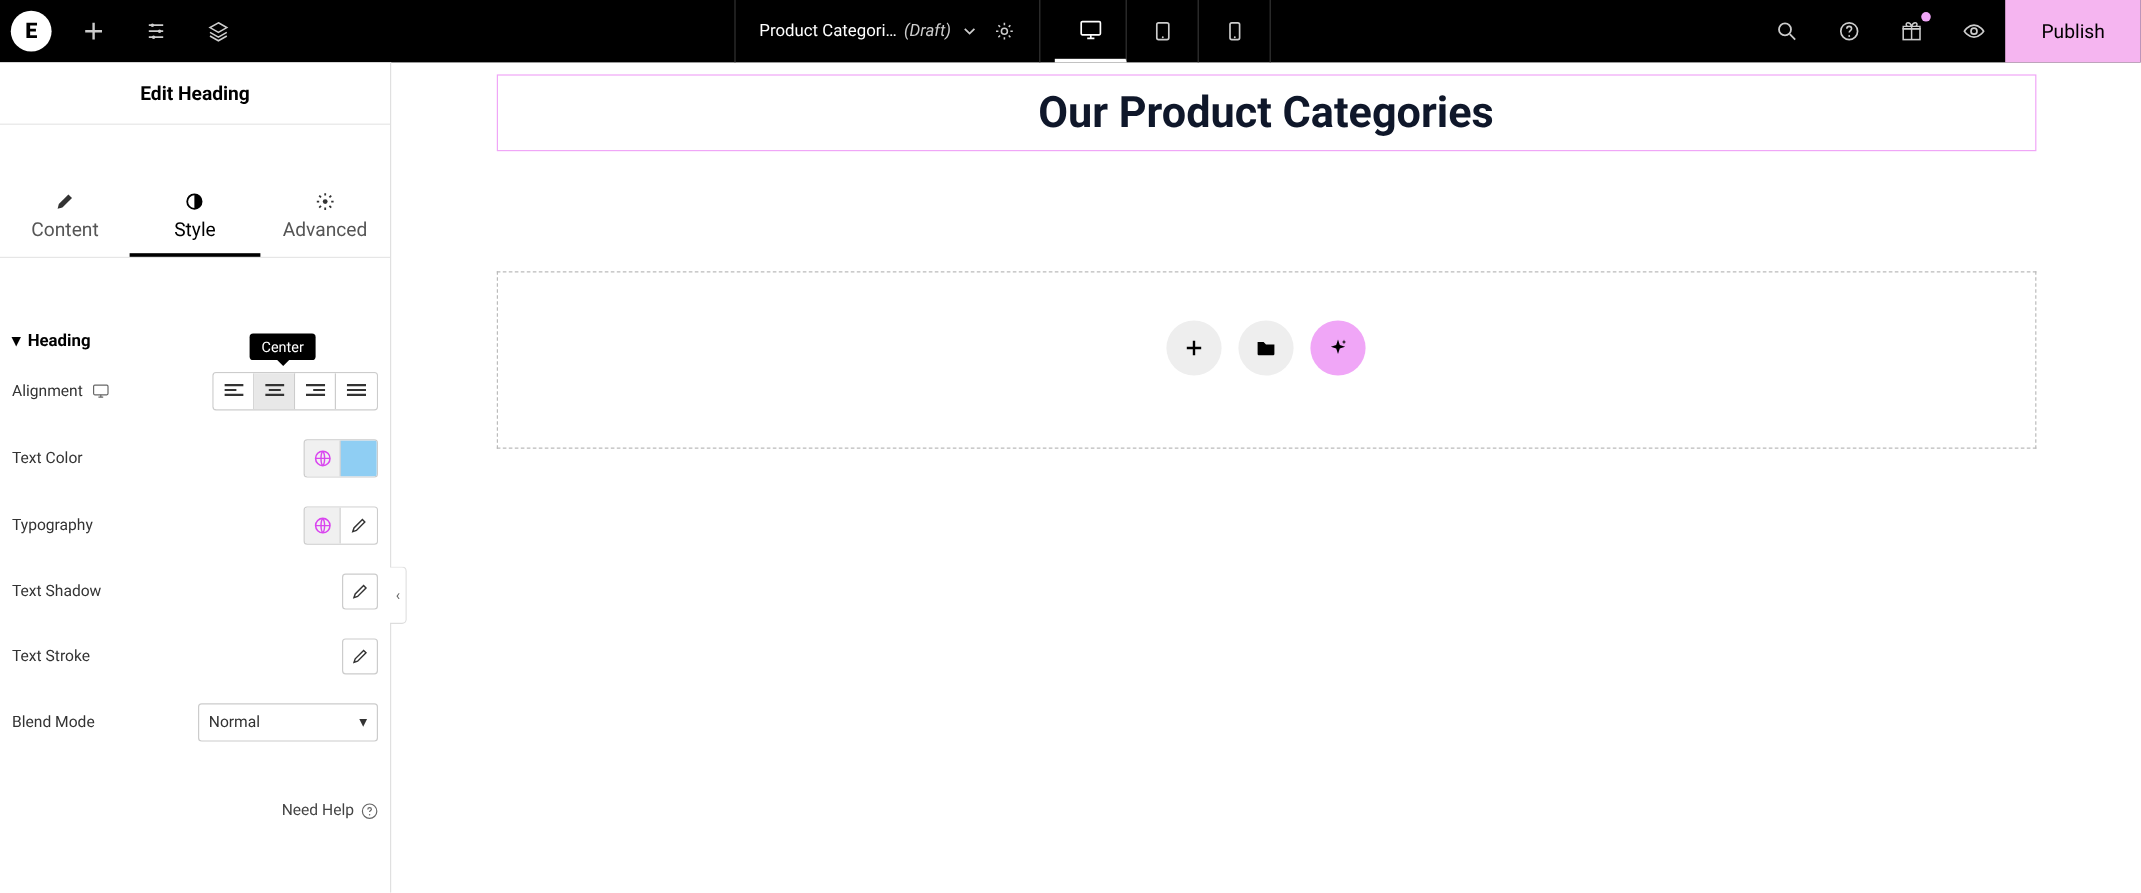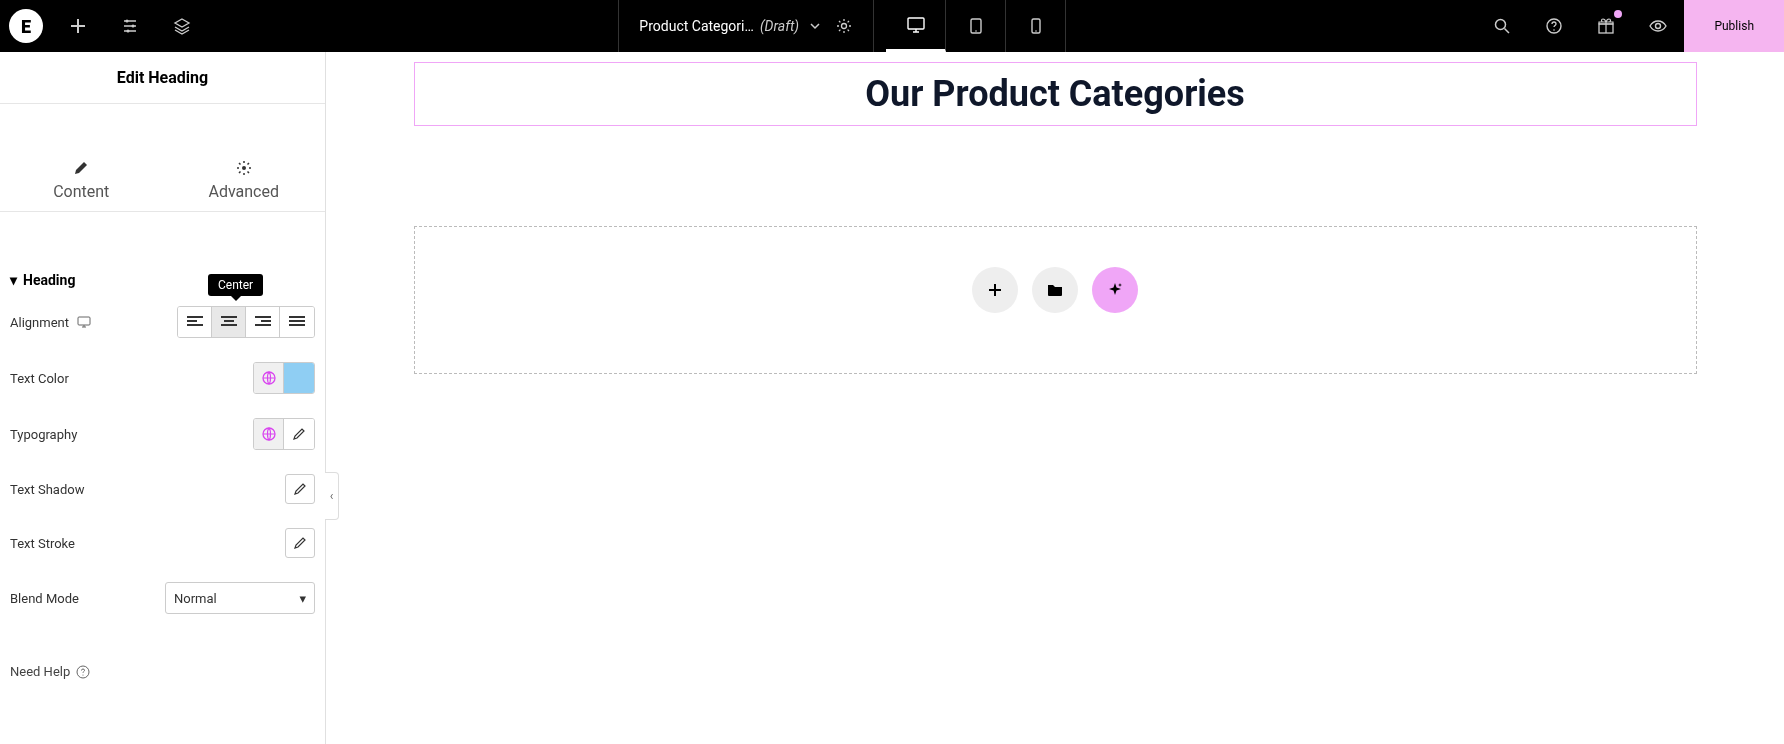--- a/index.html
+++ b/index.html
@@ -14,21 +14,21 @@
 .tb-center { flex: 1; display: flex; align-items: center; justify-content: center; height: 100%; gap: 12px; }
 .doc-section { display: flex; align-items: center; height: 100%; padding: 0 20px; border-left: 1px solid #333; border-right: 1px solid #333; }
 .doc-title { color: #fff; font-size: 14px; margin-right: 6px; }
 .doc-draft { color: #ccc; font-style: italic; font-size: 14px; margin-right: 10px; }
 .device-bar { display: flex; height: 100%; }
 .device-btn { width: 60px; height: 52px; display: flex; align-items: center; justify-content: center; cursor: pointer; color: #ccc; border-right: 1px solid #333; }
 .device-btn.active { border-bottom: 3px solid #fff; }
 .tb-right { display: flex; align-items: center; height: 100%; }
 .tb-rbtn { width: 52px; height: 52px; display: flex; align-items: center; justify-content: center; color: #ccc; cursor: pointer; position: relative; }
 .gift-dot { position: absolute; top: 10px; right: 10px; width: 8px; height: 8px; background: #f0a6f7; border-radius: 50%; }
-.publish-btn { background: #f5b5f0; color: #000; height: 52px; padding: 0 30px; display: flex; align-items: center; font-size: 12px; cursor: pointer; font-weight: 400; }
+.publish-btn { background: #f5b5f0; color: #000; height: 52px; padding: 0 30px; display: flex; align-items: center; font-size: 16px; cursor: pointer; font-weight: 400; }
 
 
 .main { display: flex; height: calc(100% - 52px); }
 
 
 .sidebar { width: 326px; border-right: 1px solid #e0e0e0; display: flex; flex-direction: column; background: #fff; position: relative; gap: 44px; }
 .panel-title { text-align: center; padding: 16px; font-size: 16px; font-weight: 700; border-bottom: 1px solid #e6e6e6; }
 .tabs { display: flex; border-bottom: 1px solid #e6e6e6; }
 .tab { flex: 1; text-align: center; padding: 12px 0 10px; font-size: 16px; color: #555; cursor: pointer; }
 .tab.active { border-bottom: 3px solid #000; color: #000; }
@@ -43,21 +43,21 @@
 .align-btn:last-child { border-right: none; }
 .align-btn.selected { background: #e8e8e8; }
 .tooltip { position: absolute; top: -32px; left: 198px; background: #000; color: #fff; font-size: 12px; padding: 4px 10px; border-radius: 3px; }
 .tooltip::after { content: ""; position: absolute; bottom: -5px; left: 50%; transform: translateX(-50%); border: 5px solid transparent; border-top-color: #000; border-bottom: none; }
 .color-btn { display: flex; border: 1px solid #ccc; border-radius: 3px; overflow: hidden; }
 .globe-part { width: 30px; height: 30px; display: flex; align-items: center; justify-content: center; background: #f0f0f0; border-right: 1px solid #ccc; }
 .swatch { width: 30px; height: 30px; background: #8fcef3; }
 .pencil-part { width: 30px; height: 30px; display: flex; align-items: center; justify-content: center; background: #fff; }
 .single-pencil { width: 30px; height: 30px; border: 1px solid #ccc; border-radius: 3px; display: flex; align-items: center; justify-content: center; cursor: pointer; }
 .select { width: 150px; height: 32px; border: 1px solid #ccc; border-radius: 3px; padding: 0 8px; font-size: 13px; background: #fff; display: flex; align-items: center; justify-content: space-between; cursor: pointer; }
-.help { text-align: center; font-size: 13px; color: #444; display: flex; align-items: center; justify-content: flex-start; gap: 6px; margin-top: 50px; }
+.help { text-align: center; font-size: 13px; color: #444; display: flex; align-items: center; justify-content: flex-end; gap: 6px; margin-top: 50px; }
 .collapse-handle { position: absolute; right: -14px; top: 420px; width: 14px; height: 48px; background: #fff; border: 1px solid #ddd; border-left: none; border-radius: 0 4px 4px 0; display: flex; align-items: center; justify-content: center; cursor: pointer; color: #666; font-size: 12px; }
 
 
 .canvas { flex: 1; overflow: auto; padding: 10px 0 30px; }
 .canvas-inner { width: 1283px; margin: 0 auto; }
 .heading-widget { border: 1px solid #f0a6f7; padding: 10px; text-align: center; }
 .heading-text { color: #0f172a; font-size: 36px; font-weight: 700; }
 .drop-area { margin-top: 100px; border: 1px dashed #bbb; padding: 40px; text-align: center; }
 .drop-icons { display: flex; justify-content: center; gap: 14px; margin-bottom: 20px; }
 .drop-circle { width: 46px; height: 46px; border-radius: 50%; display: flex; align-items: center; justify-content: center; background: #eee; cursor: pointer; }
@@ -168,20 +168,27 @@
   <div class="sidebar">
     <div class="panel-title">Edit Heading</div>
 
     <div class="tabs">
       <div class="tab">
         <svg class="ticon" width="16" height="16" viewBox="0 0 16 16">
             <path d="M2 14l1-4 8-8 3 3-8 8-4 1z" fill="#333"></path>
           </svg>
         <span>Content</span>
       </div>
+      <div class="tab active">
+        <svg class="ticon" width="16" height="16" viewBox="0 0 16 16">
+            <circle cx="8" cy="8" r="6" stroke="#000" stroke-width="1.5" fill="none"></circle>
+            <path d="M8 2a6 6 0 010 12V2z" fill="#000"></path>
+          </svg>
+        <span>Style</span>
+      </div>
       <div class="tab">
         <svg class="ticon" width="16" height="16" viewBox="0 0 16 16">
             <circle cx="8" cy="8" r="2" fill="#333"></circle>
             <path d="M8 1v2M8 13v2M1 8h2M13 8h2M3 3l1.5 1.5M11.5 11.5L13 13M3 13l1.5-1.5M11.5 4.5L13 3" stroke="#333" stroke-width="1.5"></path>
           </svg>
         <span>Advanced</span>
       </div>
     </div>
 
     <div class="section">

